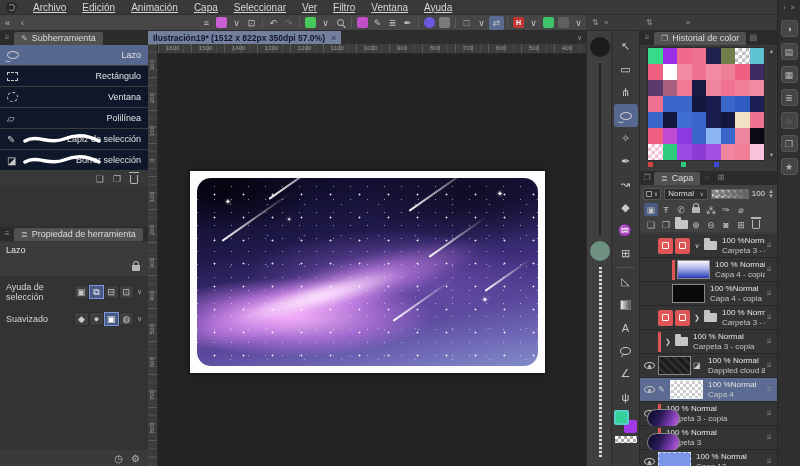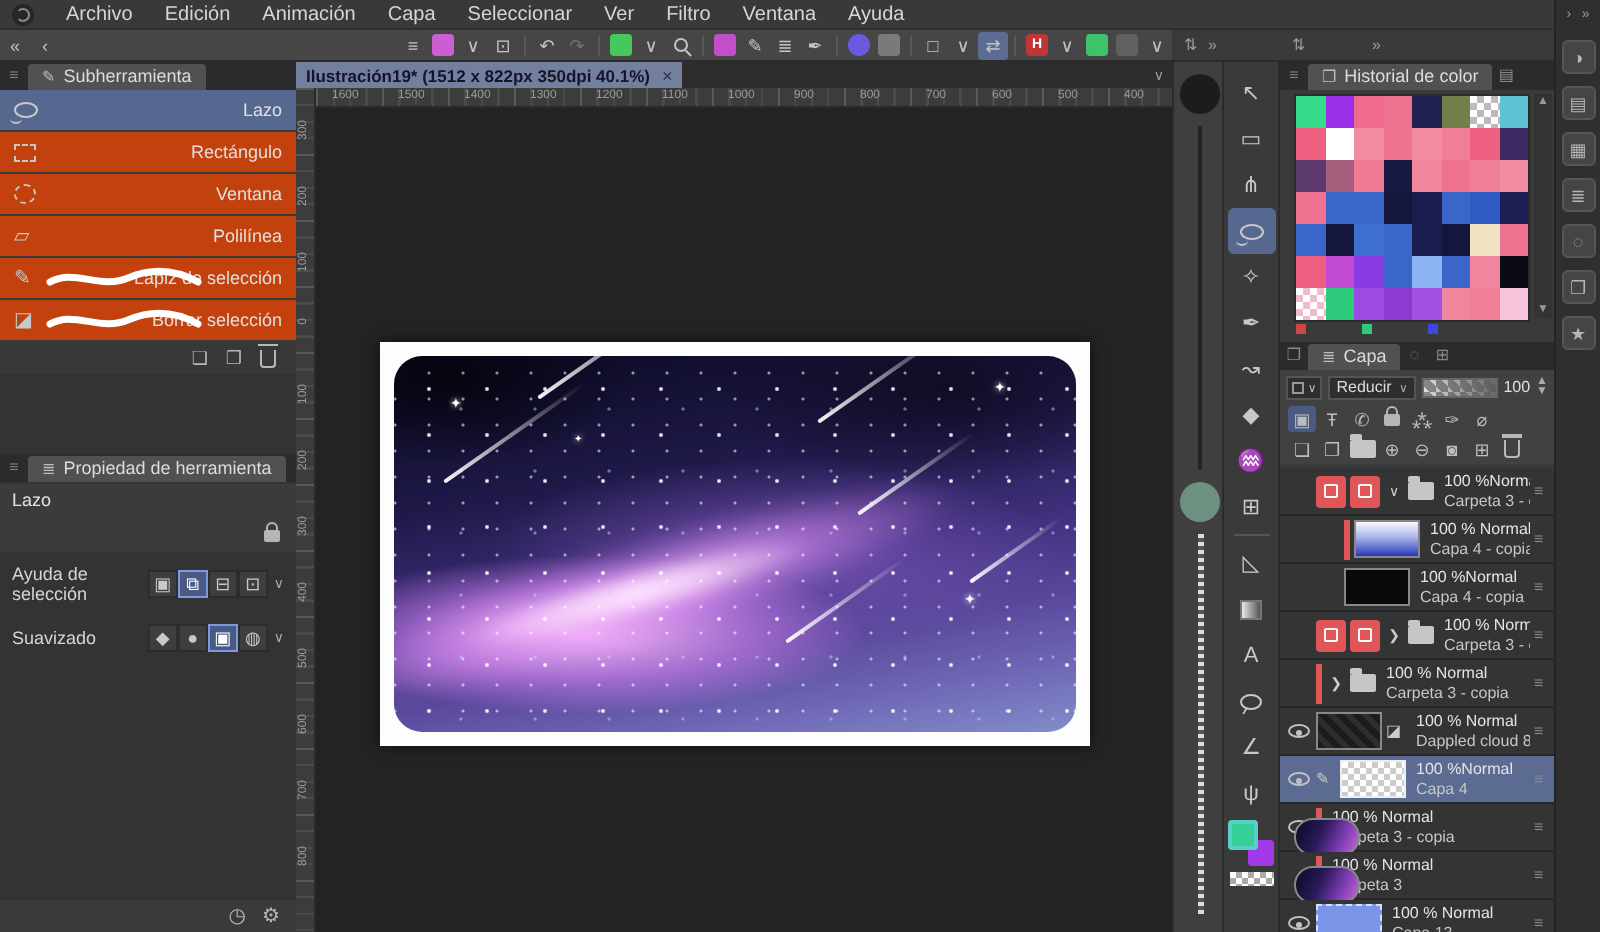--- a/index.html
+++ b/index.html
@@ -42,21 +42,21 @@
             align-items:center; gap:4px; border-radius:2px 2px 0 0; white-space:nowrap; }
   .ph-tab .t-ico { font-size:8px; color:#bdbdbd; }
 
   
   .left-panel { position:absolute; left:0; top:31px; width:148px; height:435px; background:#333; }
   .subtool-group { height:16px; display:flex; align-items:center; gap:5px; padding:0 6px;
                    background:#7e8699; color:#f2f2f2; font-size:9px; width:118px;
                    border-radius:0 2px 2px 0; }
   .subtool-list { background:#303030; }
   .st-row { height:21px; display:flex; align-items:center; padding:0 7px; font-size:9px;
-            color:#e0e0e0; border-bottom:1px solid #3a3a3a; background:#c2410c; position:relative; }
+            color:#e0e0e0; border-bottom:1px solid #3a3a3a; background:#0f172a; position:relative; }
   .st-row.sel { background:#56688f; }
   .st-row .lbl { margin-left:auto; }
   .st-ic { width:16px; display:flex; align-items:center; justify-content:flex-start;
            color:#c8c8c8; font-size:10px; flex:none; }
   .stroke-prev { position:absolute; left:22px; top:4px; width:80px; height:13px; }
   .st-footer { height:16px; display:flex; align-items:center; justify-content:flex-end;
                gap:9px; padding:0 10px; background:#383838; color:#b8b8b8; font-size:9px; }
 
   .prop-panel { position:absolute; left:0; top:227px; width:148px; height:239px; background:#333; }
   .prop-tool { background:#3b3b3b; margin:1px 0; padding:3px 6px 2px; font-size:9px;
@@ -237,21 +237,21 @@
               border-radius:3px; display:flex; align-items:center; justify-content:center;
               font-size:9px; color:#b4b4b4; }
 </style>
 </head>
 <body>
 
 <div class="app">
 
   <div class="menubar">
     <span class="logo"></span>
-    <div id="menu-items" style="display:flex;">
+    <div id="menu-items" style="display:flex;text-decoration:underline;">
         <div class="menu-item">Archivo</div>
         <div class="menu-item">Edición</div>
         <div class="menu-item">Animación</div>
         <div class="menu-item">Capa</div>
         <div class="menu-item">Seleccionar</div>
         <div class="menu-item">Ver</div>
         <div class="menu-item">Filtro</div>
         <div class="menu-item">Ventana</div>
         <div class="menu-item">Ayuda</div>
       </div>
@@ -401,21 +401,21 @@
       </div>
     <div class="prop-footer">
       <span>◷</span>
       <span>⚙</span>
     </div>
   </div>
 
   <div class="canvas-region">
     <div class="doc-tabbar">
       <div class="doc-tab">
-        <span>Ilustración19* (1512 x 822px 350dpi 40.1%)</span>
+        <span>Ilustración19* (1512 x 822px 350dpi 57.0%)</span>
         <span class="close">×</span>
       </div>
       <span class="tab-chev">∨</span>
     </div>
     <div class="corner"></div>
     <div class="ruler-h" id="ruler-h">
         <span class="rl" style="left: 6px;">1600</span>
         <span class="rl" style="left: 39px;">1500</span>
         <span class="rl" style="left: 72px;">1400</span>
         <span class="rl" style="left: 105px;">1300</span>
@@ -588,21 +588,21 @@
         </div>
         <div class="ph-grip">◌</div>
         <div class="ph-grip">⊞</div>
       </div>
       <div class="blend-row">
         <div class="combo-sm">
             <span class="bx"></span>
             <span>∨</span>
           </div>
         <div class="blend-dd">
-          <span>Reducir</span>
+          <span>Normal</span>
             <span class="ch">∨</span>
         </div>
         <div class="opacity-slider"></div>
         <span class="opa-val">100</span>
         <span class="stepper">▲<br>▼</span>
       </div>
       <div class="lyr-icons" id="lyr-icons1">
           <span class="li hl">▣</span>
           <span class="li">Ŧ</span>
           <span class="li">✆</span>

